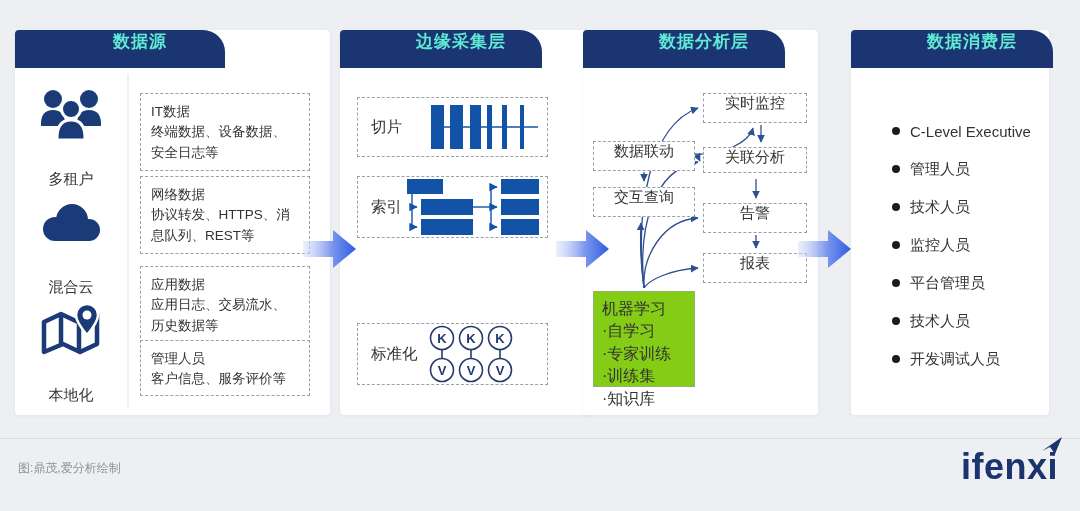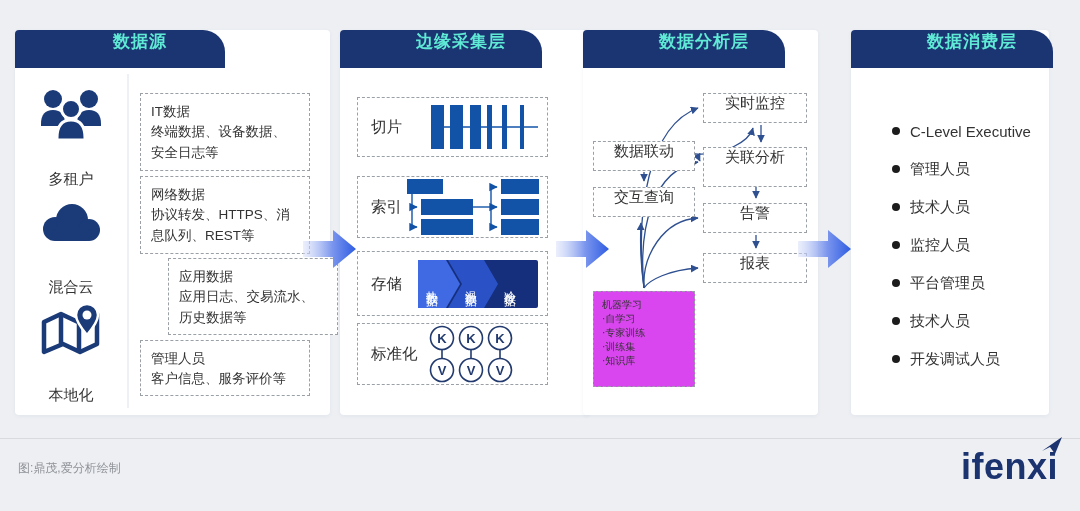--- a/index.html
+++ b/index.html
@@ -20,47 +20,47 @@
   .tab-w1{width:170px;} .tab-w2{width:162px;}
 
   
   .src-icon{position:absolute;left:24px;width:64px;text-align:center;}
   .icon-label{position:absolute;left:0;width:112px;text-align:center;font-size:15px;color:#333;margin-top:24px;}
   .src-divider{position:absolute;left:112px;top:44px;width:2px;height:334px;background:#edf0f4;}
   .src-box{position:absolute;left:125px;width:170px;border:1px dashed #9aa0a6;background:#fff;
            box-sizing:border-box;padding:8px 10px;font-size:13.5px;line-height:1.5;color:#333;}
   #src-box-0{top:63px;height:78px;}
   #src-box-1{top:146px;height:78px;}
-  #src-box-2{top:228px;height:77px;margin-left:28px;}
+  #src-box-2{top:236px;height:77px;}
   #src-box-3{top:310px;height:56px;}
 
   
   .edge-row{position:absolute;left:17px;width:191px;border:1px dashed #9aa0a6;background:#fff;box-sizing:border-box;}
   #edge-row-slice{top:67px;height:60px;}
   #edge-row-index{top:146px;height:62px;}
   #edge-row-storage{top:221px;height:65px;}
   #edge-row-normalize{top:293px;height:62px;}
   .edge-label{position:absolute;left:13px;top:50%;transform:translateY(-50%);font-size:15.5px;color:#333;}
   .row-art{position:absolute;top:50%;transform:translateY(-50%);}
   .storage-graphic{position:absolute;right:9px;top:50%;transform:translateY(-50%);width:120px;height:48px;}
   .st-label{position:absolute;top:50%;transform:translateY(-50%);writing-mode:vertical-rl;text-orientation:upright;
             color:#fff;font-size:12px;letter-spacing:2px;line-height:1;}
   .st-0{left:8px;} .st-1{left:47px;} .st-2{left:86px;}
 
   
   .node{position:absolute;border:1px dashed #9aa0a6;background:#fff;box-sizing:border-box;
         font-size:15px;color:#333;display:flex;align-items:flex-start;justify-content:center;}
   #node-realtime{left:120px;top:63px;width:104px;height:30px;}
   #node-linkage{left:10px;top:111px;width:102px;height:30px;}
-  #node-correlation{left:120px;top:117px;width:104px;height:40px;}
+  #node-correlation{left:120px;top:117px;width:104px;height:26px;}
   #node-query{left:10px;top:157px;width:102px;height:30px;}
   #node-alert{left:120px;top:173px;width:104px;height:30px;}
   #node-report{left:120px;top:223px;width:104px;height:30px;}
-  #node-ml{left:10px;top:261px;width:102px;height:96px;border:1px dashed #9aa0a6;background:#d946ef;
-           box-sizing:border-box;padding:6px 8px;font-size:10px;line-height:1.4;color:#333;position:absolute;}
+  #node-ml{left:10px;top:261px;width:102px;height:96px;border:1px dashed #9aa0a6;background:#84cc16;
+           box-sizing:border-box;padding:6px 8px;font-size:16px;line-height:1.4;color:#333;position:absolute;}
   .arrows-overlay{position:absolute;left:0;top:0;width:235px;height:385px;pointer-events:none;}
 
   
   .consume-list{position:absolute;left:41px;top:82px;}
   .consume-item{display:flex;align-items:center;height:38px;font-size:15px;color:#333;}
   .bullet{width:8px;height:8px;border-radius:50%;background:#1c1c1c;margin-right:10px;flex:0 0 auto;}
 
   
   .flow-arrow{position:absolute;top:227px;width:54px;height:44px;}
   #flow-1{left:303px;} #flow-2{left:556px;} #flow-3{left:798px;}
@@ -182,33 +182,20 @@
           <path d="M5,48 H10" marker-end="url(#idx-arr)"></path>
           <path d="M66,28 H84"></path>
           <path d="M84,8 V48"></path>
           <path d="M84,8 H90" marker-end="url(#idx-arr)"></path>
           <path d="M84,28 H90" marker-end="url(#idx-arr)"></path>
           <path d="M84,48 H90" marker-end="url(#idx-arr)"></path>
         </g>
       </svg>
     </div>
 
-    <div class="edge-row" id="edge-row-storage">
-      <span class="edge-label">存储</span>
-      <div class="storage-graphic">
-        <svg width="120" height="48" viewBox="0 0 120 48" style="position:absolute;left:0;top:0;">
-          <rect x="0" y="0" width="120" height="48" rx="2" fill="#162f7d"></rect>
-          <polygon points="30,0 66,0 80,24 66,48 30,48 44,24" fill="#2a52c6"></polygon>
-          <polygon points="0,0 28,0 42,24 28,48 0,48" fill="#3f6ae4"></polygon>
-        </svg>
-        <div class="st-label st-0">热数据</div>
-        <div class="st-label st-1">温数据</div>
-        <div class="st-label st-2">冷数据</div>
-      </div>
-    </div>
 
     <div class="edge-row" id="edge-row-normalize">
       <span class="edge-label">标准化</span>
       <svg class="row-art" style="right:32px;" width="86" height="58" viewBox="0 0 86 58">
         <g stroke="#223a6e" stroke-width="1.6" fill="#ffffff">
           <line x1="13" y1="24" x2="13" y2="34"></line>
             <line x1="42" y1="24" x2="42" y2="34"></line>
             <line x1="71" y1="24" x2="71" y2="34"></line>
           <circle cx="13" cy="13" r="11.5"></circle>
             <circle cx="42" cy="13" r="11.5"></circle>

